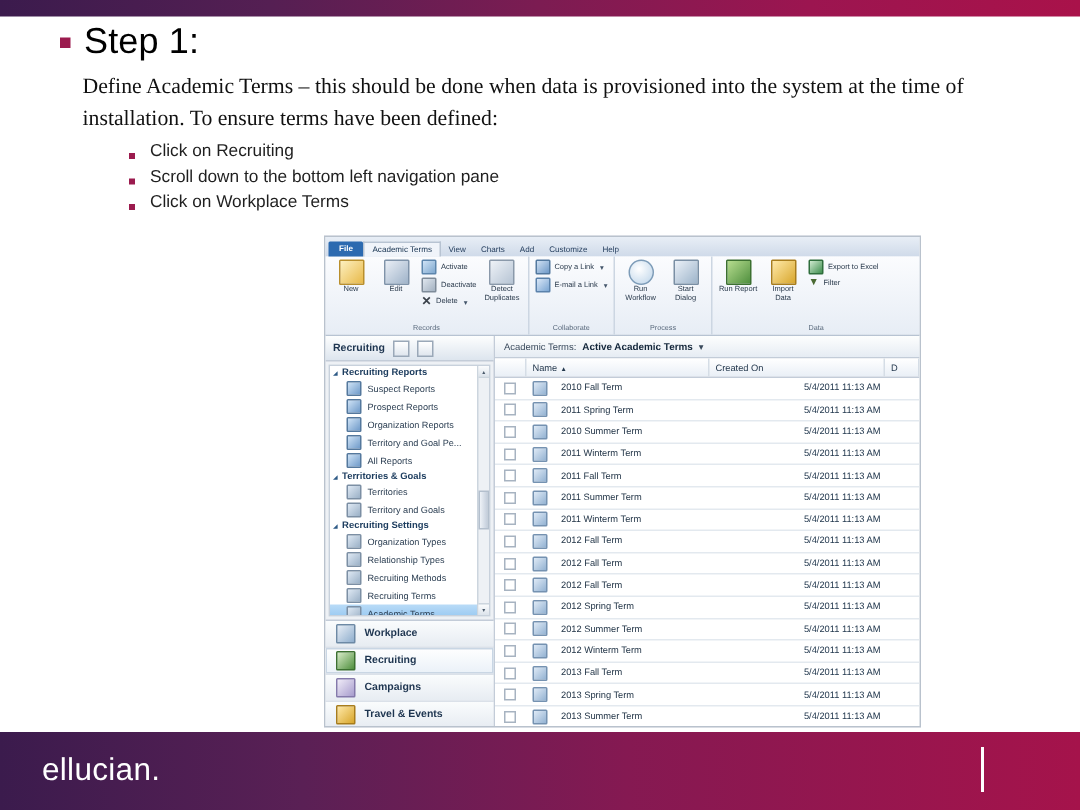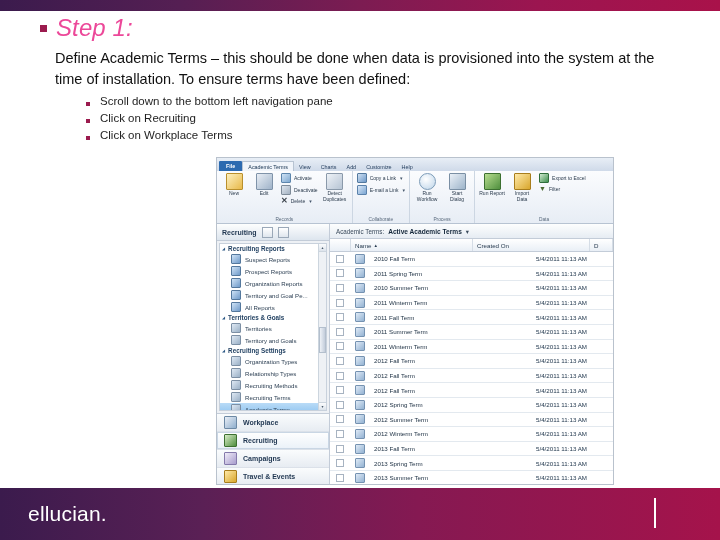--- a/index.html
+++ b/index.html
@@ -2,22 +2,22 @@
 <html><head>
 <meta charset="utf-8">
 <style>
   html,body{margin:0;padding:0;}
   body{width:720px;height:540px;background:#fff;font-family:"Liberation Sans",sans-serif;overflow:hidden;position:relative;}
   .slide{position:relative;width:720px;height:540px;background:#fff;}
   .topbar{position:absolute;left:0;top:0;width:720px;height:11px;
     background:linear-gradient(90deg,#3b1b4d 0%,#551f53 25%,#7c1c52 50%,#9c1550 75%,#a9124a 100%);}
   .heading{position:absolute;left:40px;top:14px;width:660px;display:flex;align-items:flex-start;gap:9px;}
   .hbullet{width:7px;height:7px;background:#9b1b4e;margin-top:11px;flex:0 0 auto;}
-  .htext{font-size:24px;color:#ec4899;line-height:1.15;letter-spacing:.1px;font-style:italic;}
-  .para{position:absolute;left:55px;top:48px;width:620px;font-size:14.5px;color:#111;line-height:1.45;}
+  .htext{font-size:24px;color:#000000;line-height:1.15;letter-spacing:.1px;}
+  .para{position:absolute;left:55px;top:48px;width:620px;font-size:14.5px;color:#111;line-height:1.45;font-family:Liberation Serif, serif;}
   .sublist{position:absolute;left:86px;top:95px;width:560px;}
   .subitem{display:flex;align-items:flex-start;gap:10px;margin-bottom:5px;}
   .sbullet{width:4px;height:4px;background:#9b1b4e;margin-top:7px;flex:0 0 auto;}
   .sbtext{font-size:11.5px;color:#1f1f1f;}
 
   
   .shot{position:absolute;left:216px;top:157px;width:398px;height:328px;background:#f2f4f7;
     border:1px solid #b9c2cd;box-sizing:border-box;overflow:hidden;
     font-family:"Liberation Sans",sans-serif;}
   .ribbon{background:linear-gradient(#f4f7fa,#dfe7f0);border-bottom:1px solid #b7c3d2;}
@@ -129,25 +129,25 @@
   <div class="heading">
     <span class="hbullet"></span>
     <span class="htext">Step 1:</span>
   </div>
 
   <div class="para">Define Academic Terms – this should be done when data is provisioned into the system at the time of installation. To ensure terms have been defined:</div>
 
   <div class="sublist">
     <div class="subitem">
       <span class="sbullet"></span>
-      <span class="sbtext">Scroll down to the bottom left navigation pane</span>
+      <span class="sbtext">Click on Recruiting</span>
     </div>
     <div class="subitem">
       <span class="sbullet"></span>
-      <span class="sbtext">Click on Recruiting</span>
+      <span class="sbtext">Scroll down to the bottom left navigation pane</span>
     </div>
     <div class="subitem">
       <span class="sbullet"></span>
       <span class="sbtext">Click on Workplace Terms</span>
     </div>
   </div>
 
   <div class="shot">
 
     <div class="ribbon">

